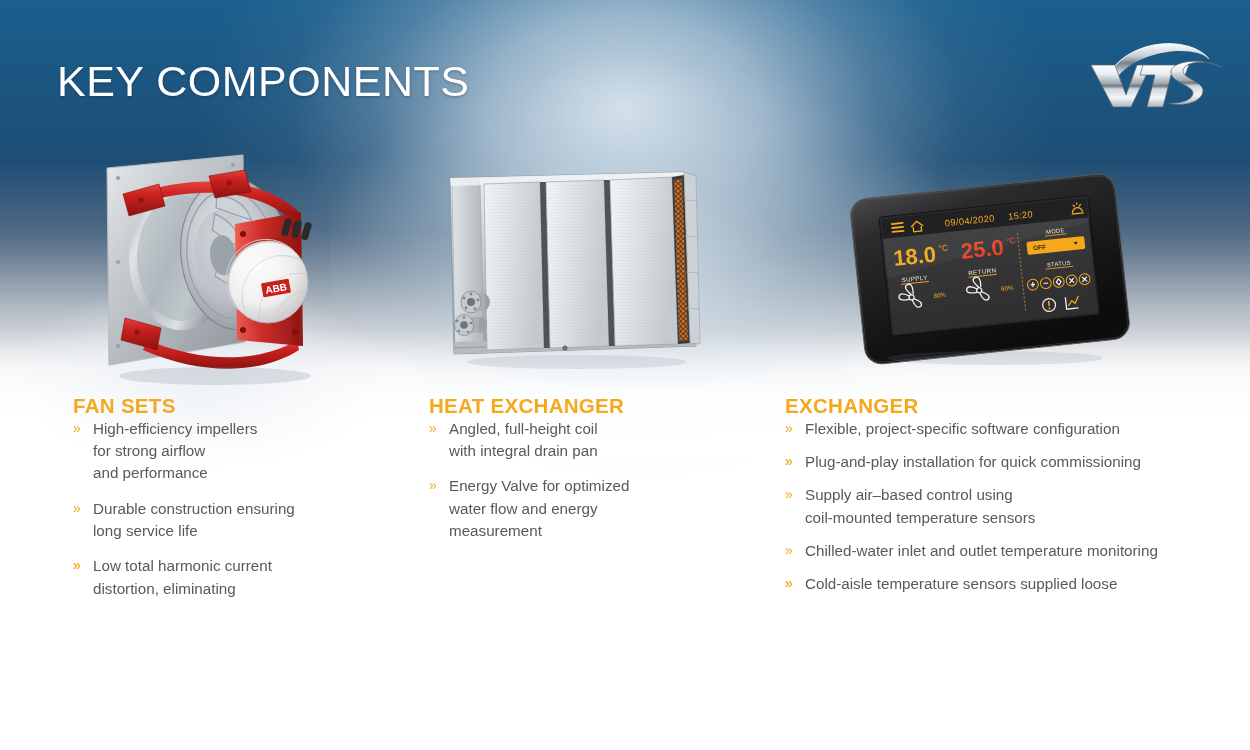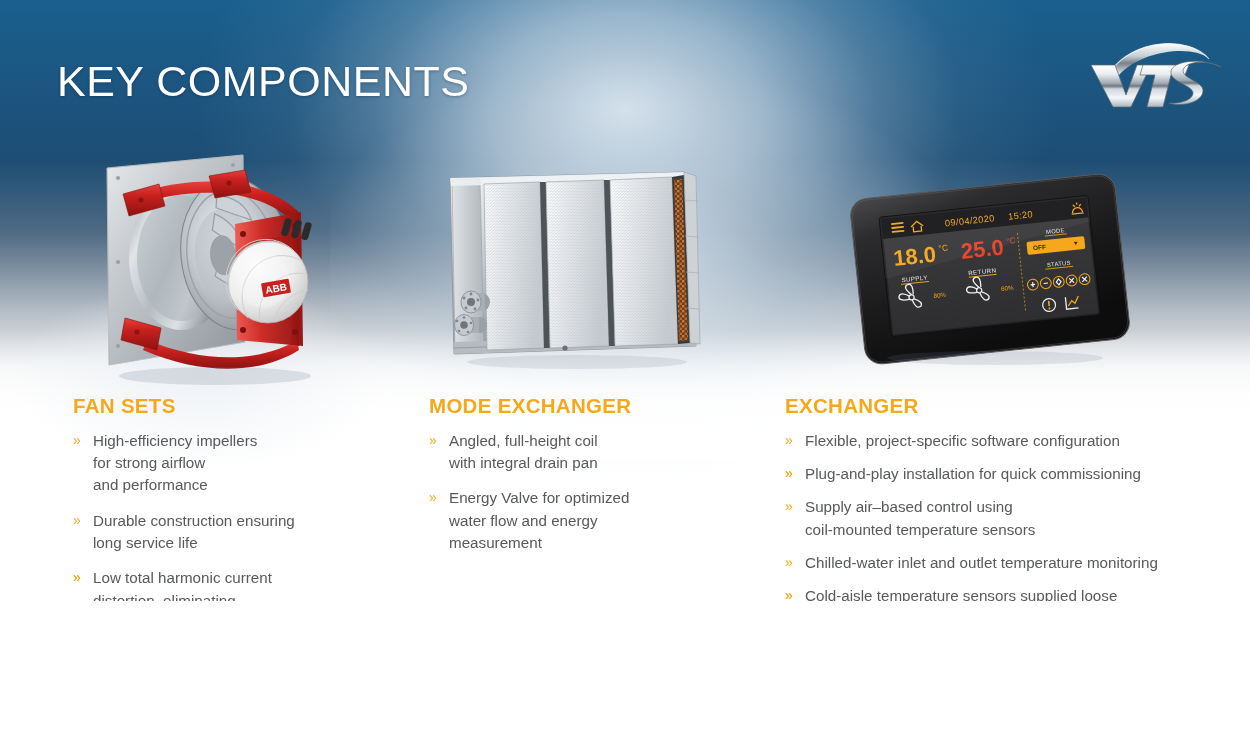--- a/index.html
+++ b/index.html
@@ -64,21 +64,21 @@
   #fanset{left:85px;top:150px;width:270px;height:240px;}
   
   #heatex{left:432px;top:160px;width:290px;height:215px;}
   
   #controls{left:845px;top:172px;width:290px;height:195px;}
 
   
   .col{position:absolute;}
   .col-head{
     font-size:20.5px;font-weight:bold;color:#f5a81c;letter-spacing:0.3px;
-    margin:0 0 13px 0;line-height:1;
+    margin:0 0 1px 0;line-height:1;
   }
   ul.bul{list-style:none;margin:0;padding:0;}
   ul.bul li{
     position:relative;padding-left:20px;margin-bottom:13px;
     font-size:15.2px;line-height:1.47;color:#58595b;
   }
   ul.bul li .mk{
     position:absolute;left:0;top:0;color:#f5a81c;font-size:14px;line-height:1.55;
   }
   #col-fan{left:73px;top:396px;width:330px;}
@@ -450,21 +450,21 @@
     <div class="col-head">FAN SETS</div>
     <ul class="bul">
       <li><span class="mk">»</span><span>High-efficiency impellers<br>for strong airflow<br>and performance</span></li>
       <li><span class="mk">»</span><span>Durable construction ensuring<br>long service life</span></li>
       <li><span class="mk">»</span></li>
       <li><span class="mk">»</span><span>Low total harmonic current<br>distortion, eliminating<br>the need for additional filters<br>or energy-related components</span></li>
     </ul>
   </div>
 
   <div class="col" id="col-heat">
-    <div class="col-head">MODE EXCHANGER</div>
+    <div class="col-head">HEAT EXCHANGER</div>
     <ul class="bul">
       <li><span class="mk">»</span><span>Angled, full-height coil<br>with integral drain pan</span></li>
       <li><span class="mk">»</span><span>Energy Valve for optimized<br>water flow and energy<br>measurement</span></li>
     </ul>
   </div>
 
   <div class="col" id="col-ctrl">
     <div class="col-head">EXCHANGER</div>
     <ul class="bul">
       <li><span class="mk">»</span><span>Flexible, project-specific software configuration</span></li>

